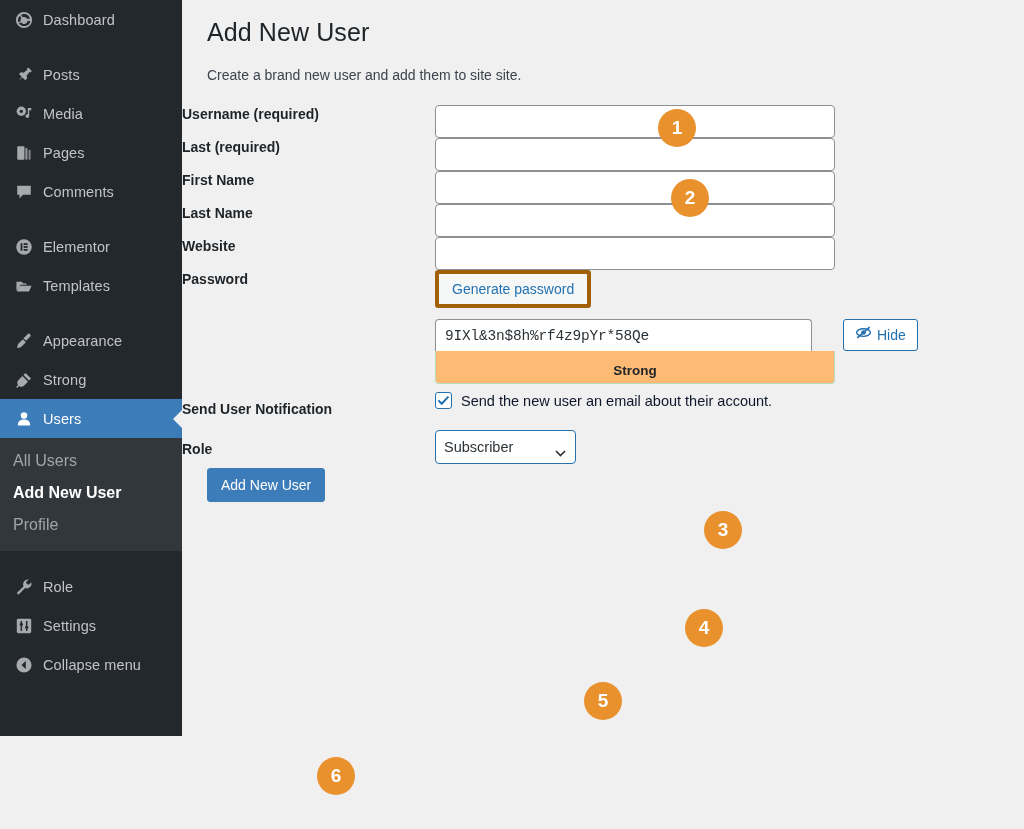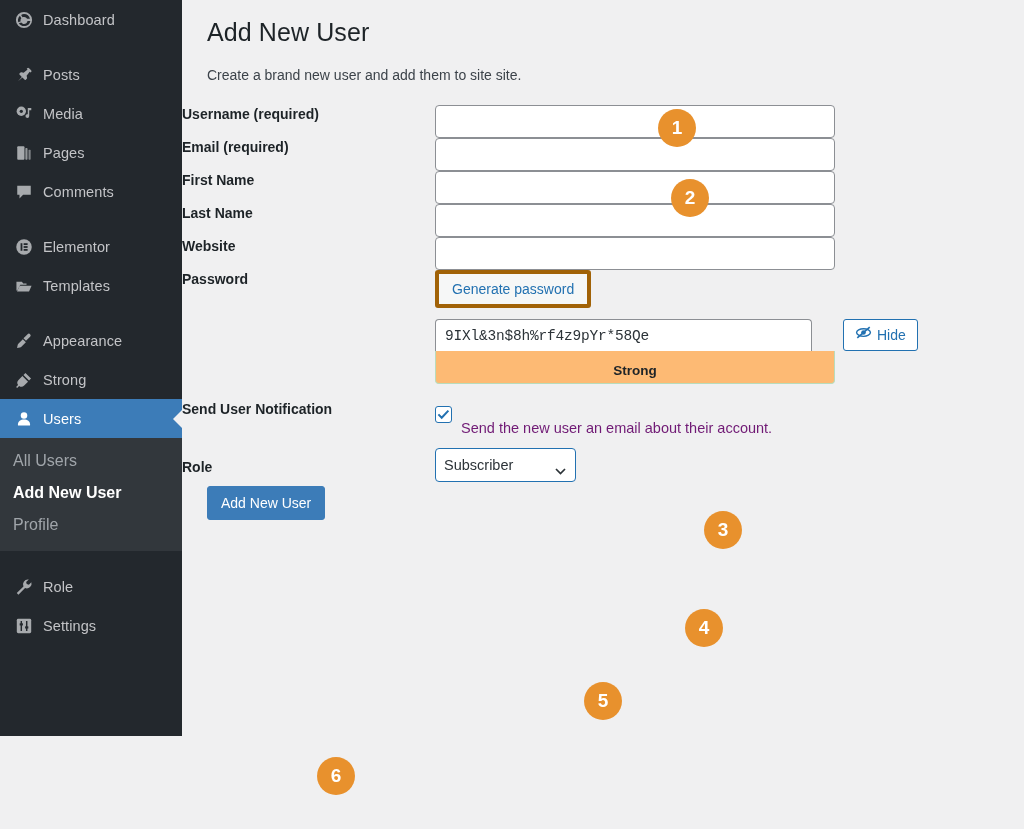--- a/index.html
+++ b/index.html
@@ -164,21 +164,21 @@
 
   #notif-row { display: flex; align-items: center; padding-top: 8px; }
   .cbox {
     width: 17px; height: 17px; flex: 0 0 17px;
     border: 1px solid #2271b1;
     border-radius: 3px;
     background: #fff;
     display: flex; align-items: center; justify-content: center;
     margin-right: 9px;
   }
-  #notif-text { font-size: 14.5px; color: #701a75; margin-top: 28px; }
+  #notif-text { font-size: 14.5px; color: #0f172a; }
 
   select#role-select {
     width: 141px; height: 34px;
     border: 1px solid #2271b1;
     border-radius: 4px;
     background: #fff;
     color: #2c3338;
     font-size: 14.5px;
     padding: 0 8px;
     font-family: "Liberation Sans", sans-serif;
@@ -339,36 +339,45 @@
           <span class="ico">
             <svg width="18" height="18" viewBox="0 0 20 20" fill="currentColor">
               <rect x="2" y="2" width="16" height="16" rx="1.6"></rect>
               <path d="M7 4.5v11M13 4.5v11" stroke="#23282d" stroke-width="1.6"></path>
               <rect x="5.2" y="7" width="3.6" height="2.4" fill="#23282d"></rect>
               <rect x="11.2" y="10.4" width="3.6" height="2.4" fill="#23282d"></rect>
             </svg>
           </span>
           <span class="lbl">Settings</span>
         </div>
+        <div class="nav-item">
+          <span class="ico">
+            <svg width="18" height="18" viewBox="0 0 20 20" fill="currentColor">
+              <circle cx="10" cy="10" r="8.4"></circle>
+              <path d="M12 5.6L7.2 10l4.8 4.4z" fill="#23282d"></path>
+            </svg>
+          </span>
+          <span class="lbl">Collapse menu</span>
+        </div>
       </div>
   </nav>
 
   <section id="main">
 
     <h1 id="page-title">Add New User</h1>
     <p id="page-desc">Create a brand new user and add them to site site.</p>
 
     <table id="form-table">
       <tbody id="form-body">
           <tr>
             <td class="lbl-cell"><label>Username (required)</label></td>
             <td class="fld-cell"><input type="text" class="text-field" style=""></td>
           </tr>
           <tr>
-            <td class="lbl-cell"><label>Email (required)</label></td>
+            <td class="lbl-cell"><label>Last (required)</label></td>
             <td class="fld-cell"><input type="text" class="text-field" style=""></td>
           </tr>
           <tr>
             <td class="lbl-cell"><label>First Name</label></td>
             <td class="fld-cell"><input type="text" class="text-field" style=""></td>
           </tr>
           <tr>
             <td class="lbl-cell"><label>Last Name</label></td>
             <td class="fld-cell"><input type="text" class="text-field" style=""></td>
           </tr>

